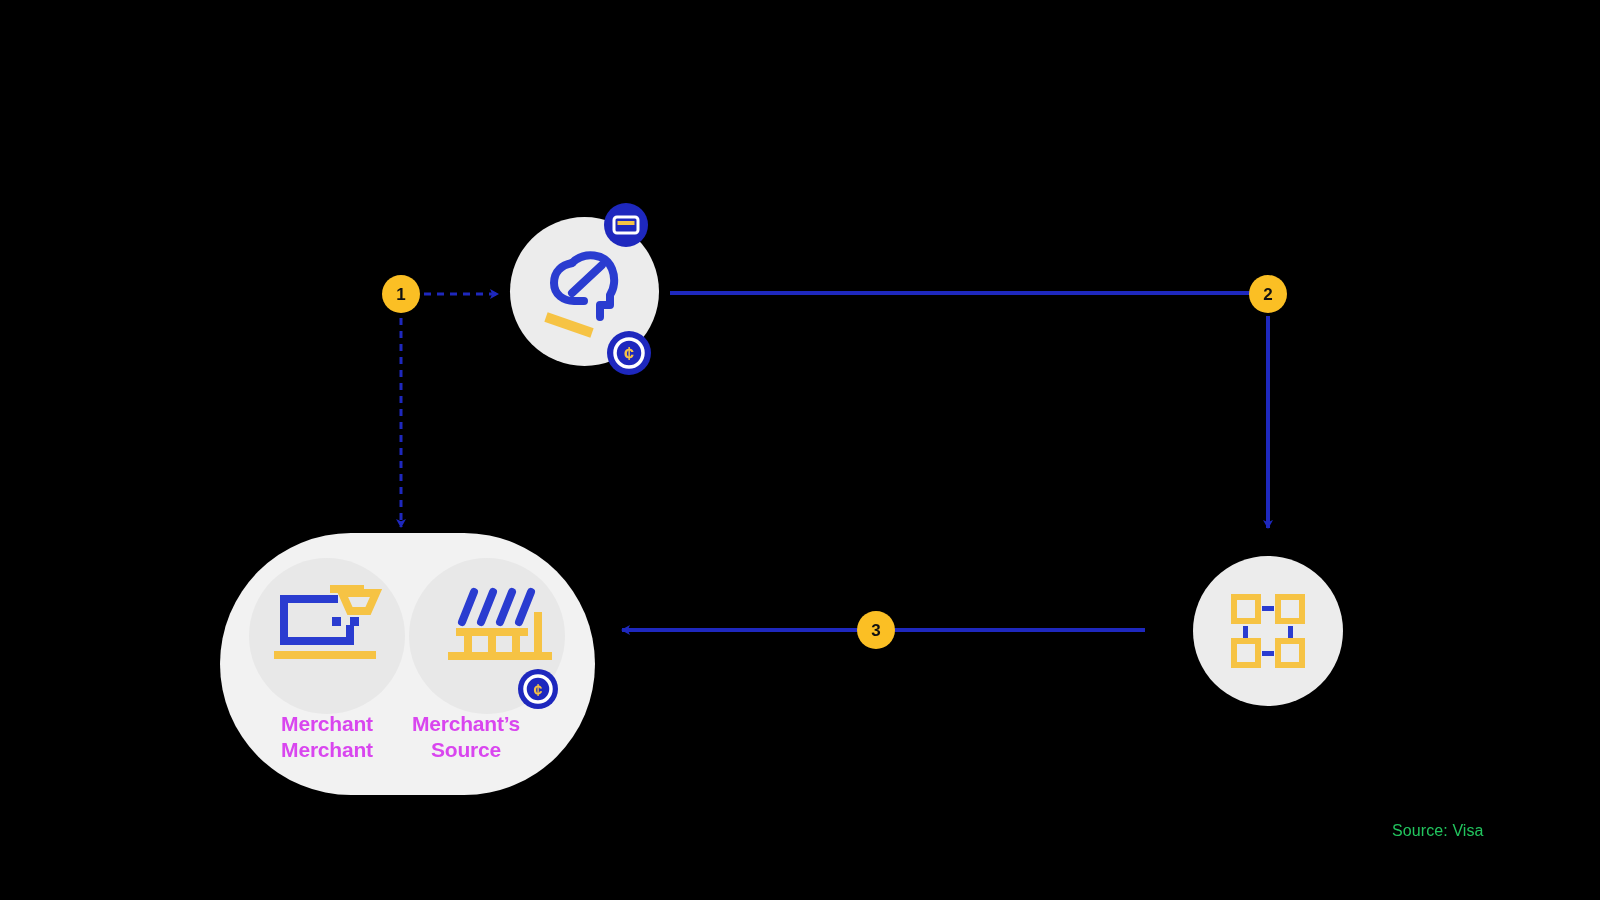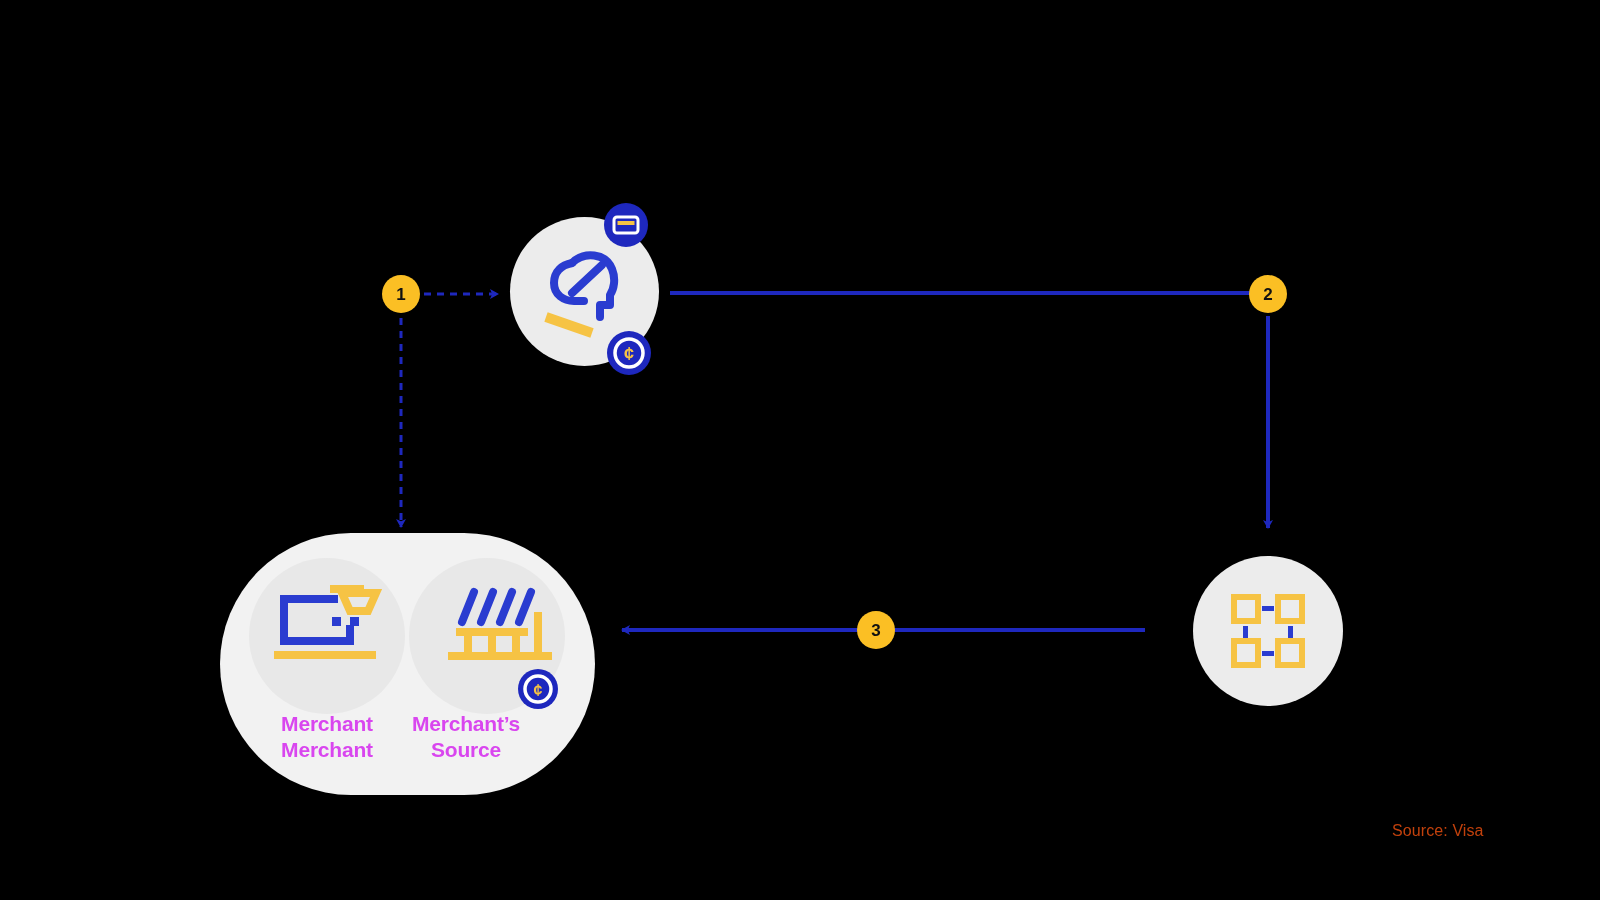--- a/index.html
+++ b/index.html
@@ -16,21 +16,21 @@
          background:#FBBF24;color:#111;font-size:17px;font-weight:700;
          display:flex;align-items:center;justify-content:center;
          line-height:1;letter-spacing:0;}
 
   .miniBadge{position:absolute;border-radius:50%;background:#1E28BE;
              display:flex;align-items:center;justify-content:center;}
 
   .labelTxt{position:absolute;color:#d946ef;font-weight:700;font-size:21px;
             line-height:26px;text-align:center;letter-spacing:-0.2px;}
 
-  .srcTxt{position:absolute;color:#c2410c;font-size:16px;letter-spacing:0.1px;
+  .srcTxt{position:absolute;color:#22c55e;font-size:16px;letter-spacing:0.1px;
           white-space:nowrap;}
 
   .iconBox{position:absolute;}
 </style>
 </head>
 <body>
 
 <div id="stage">
 
   <svg class="layer">

